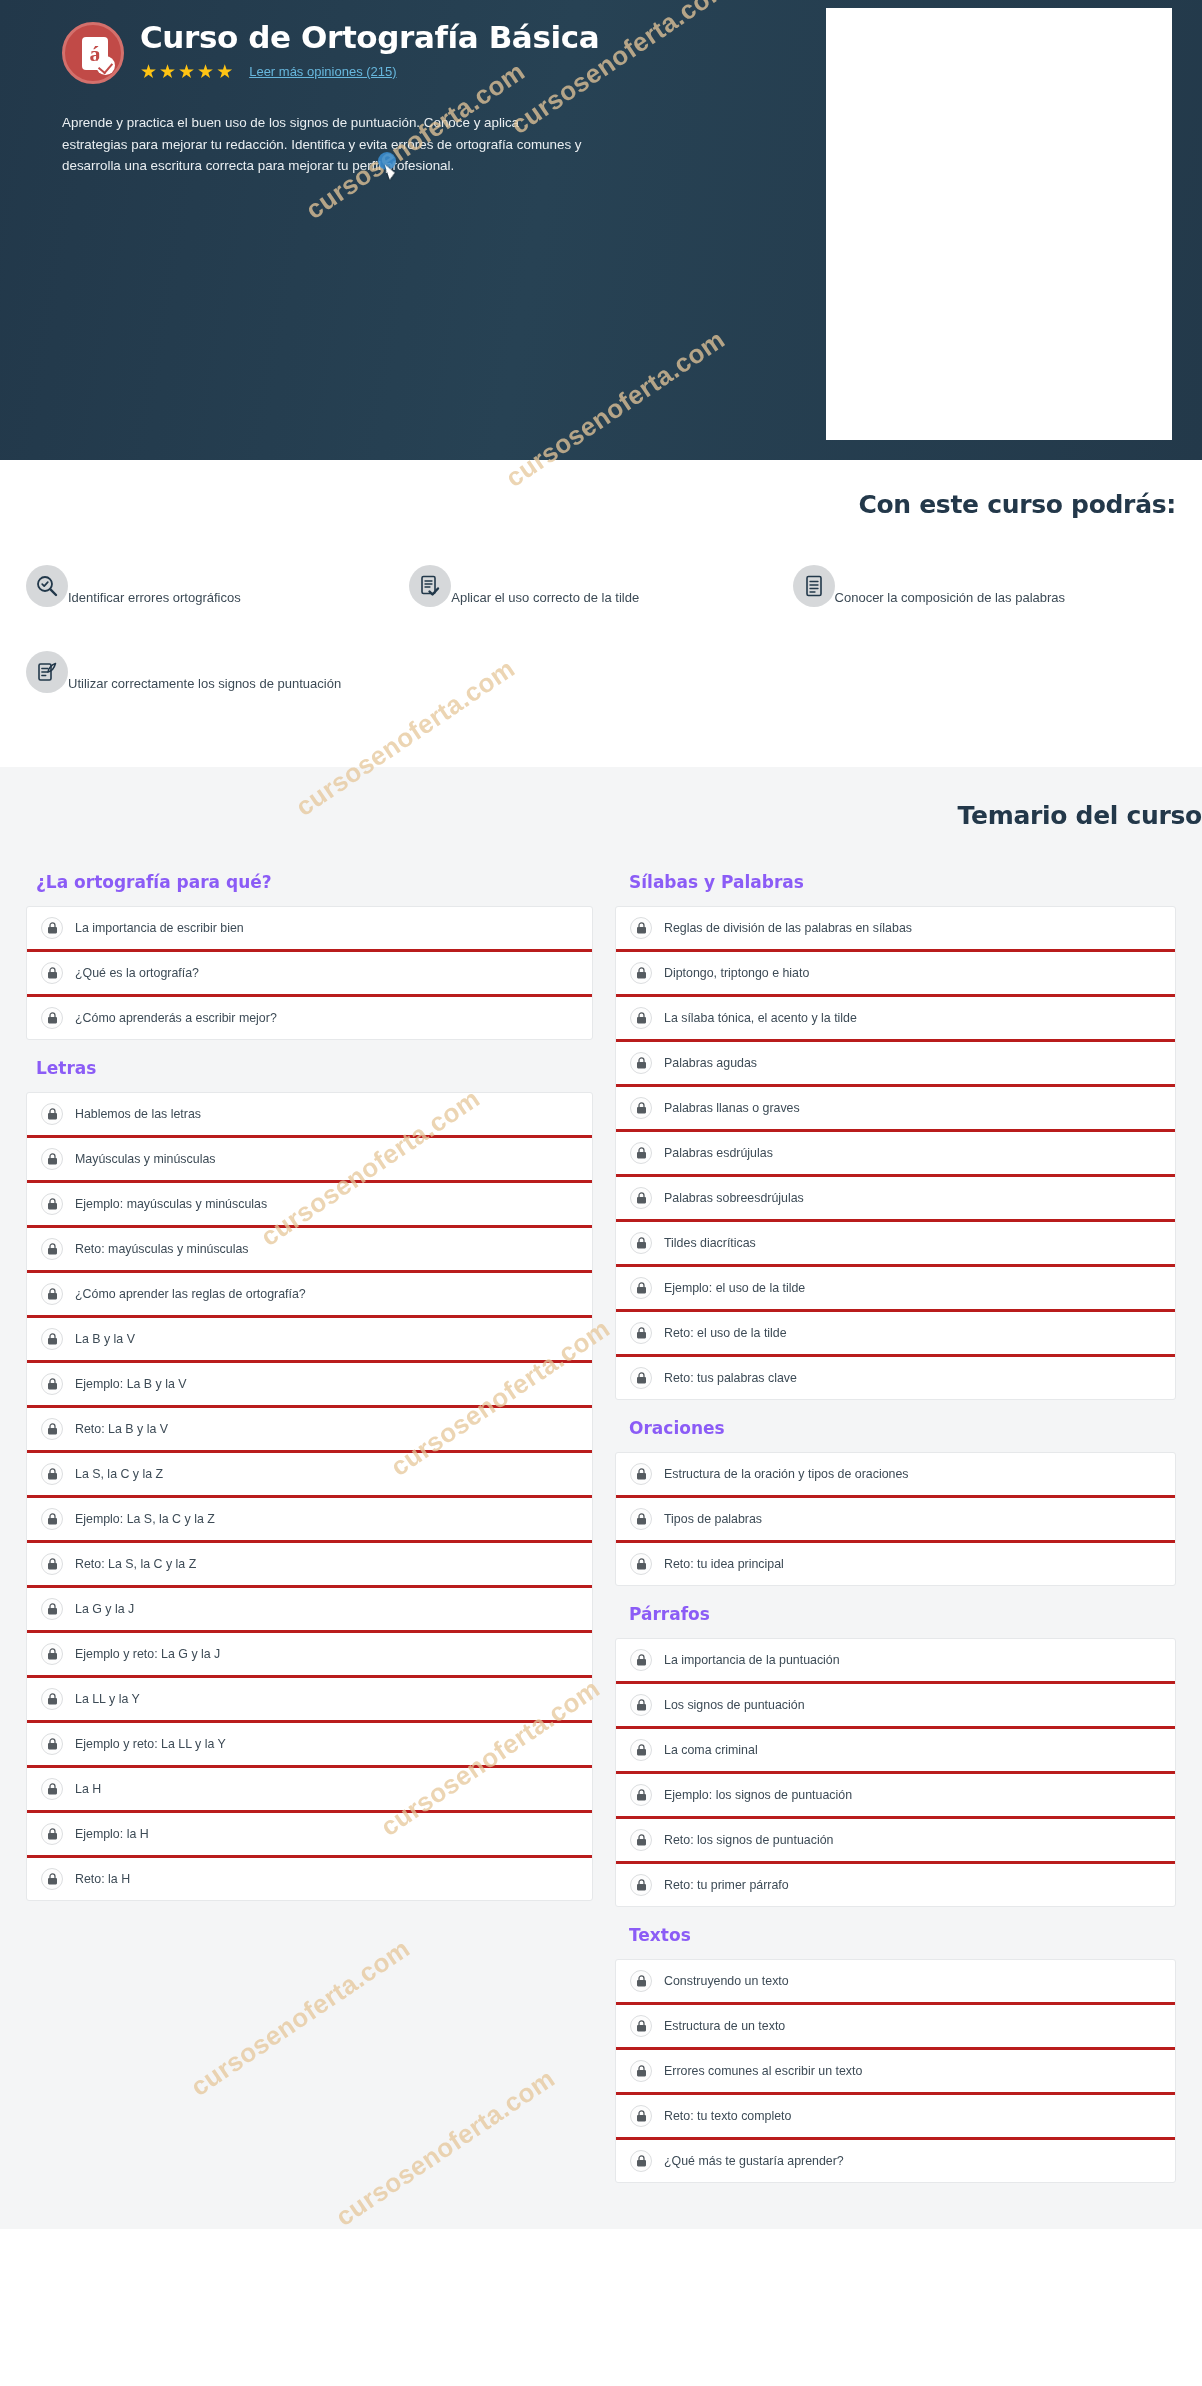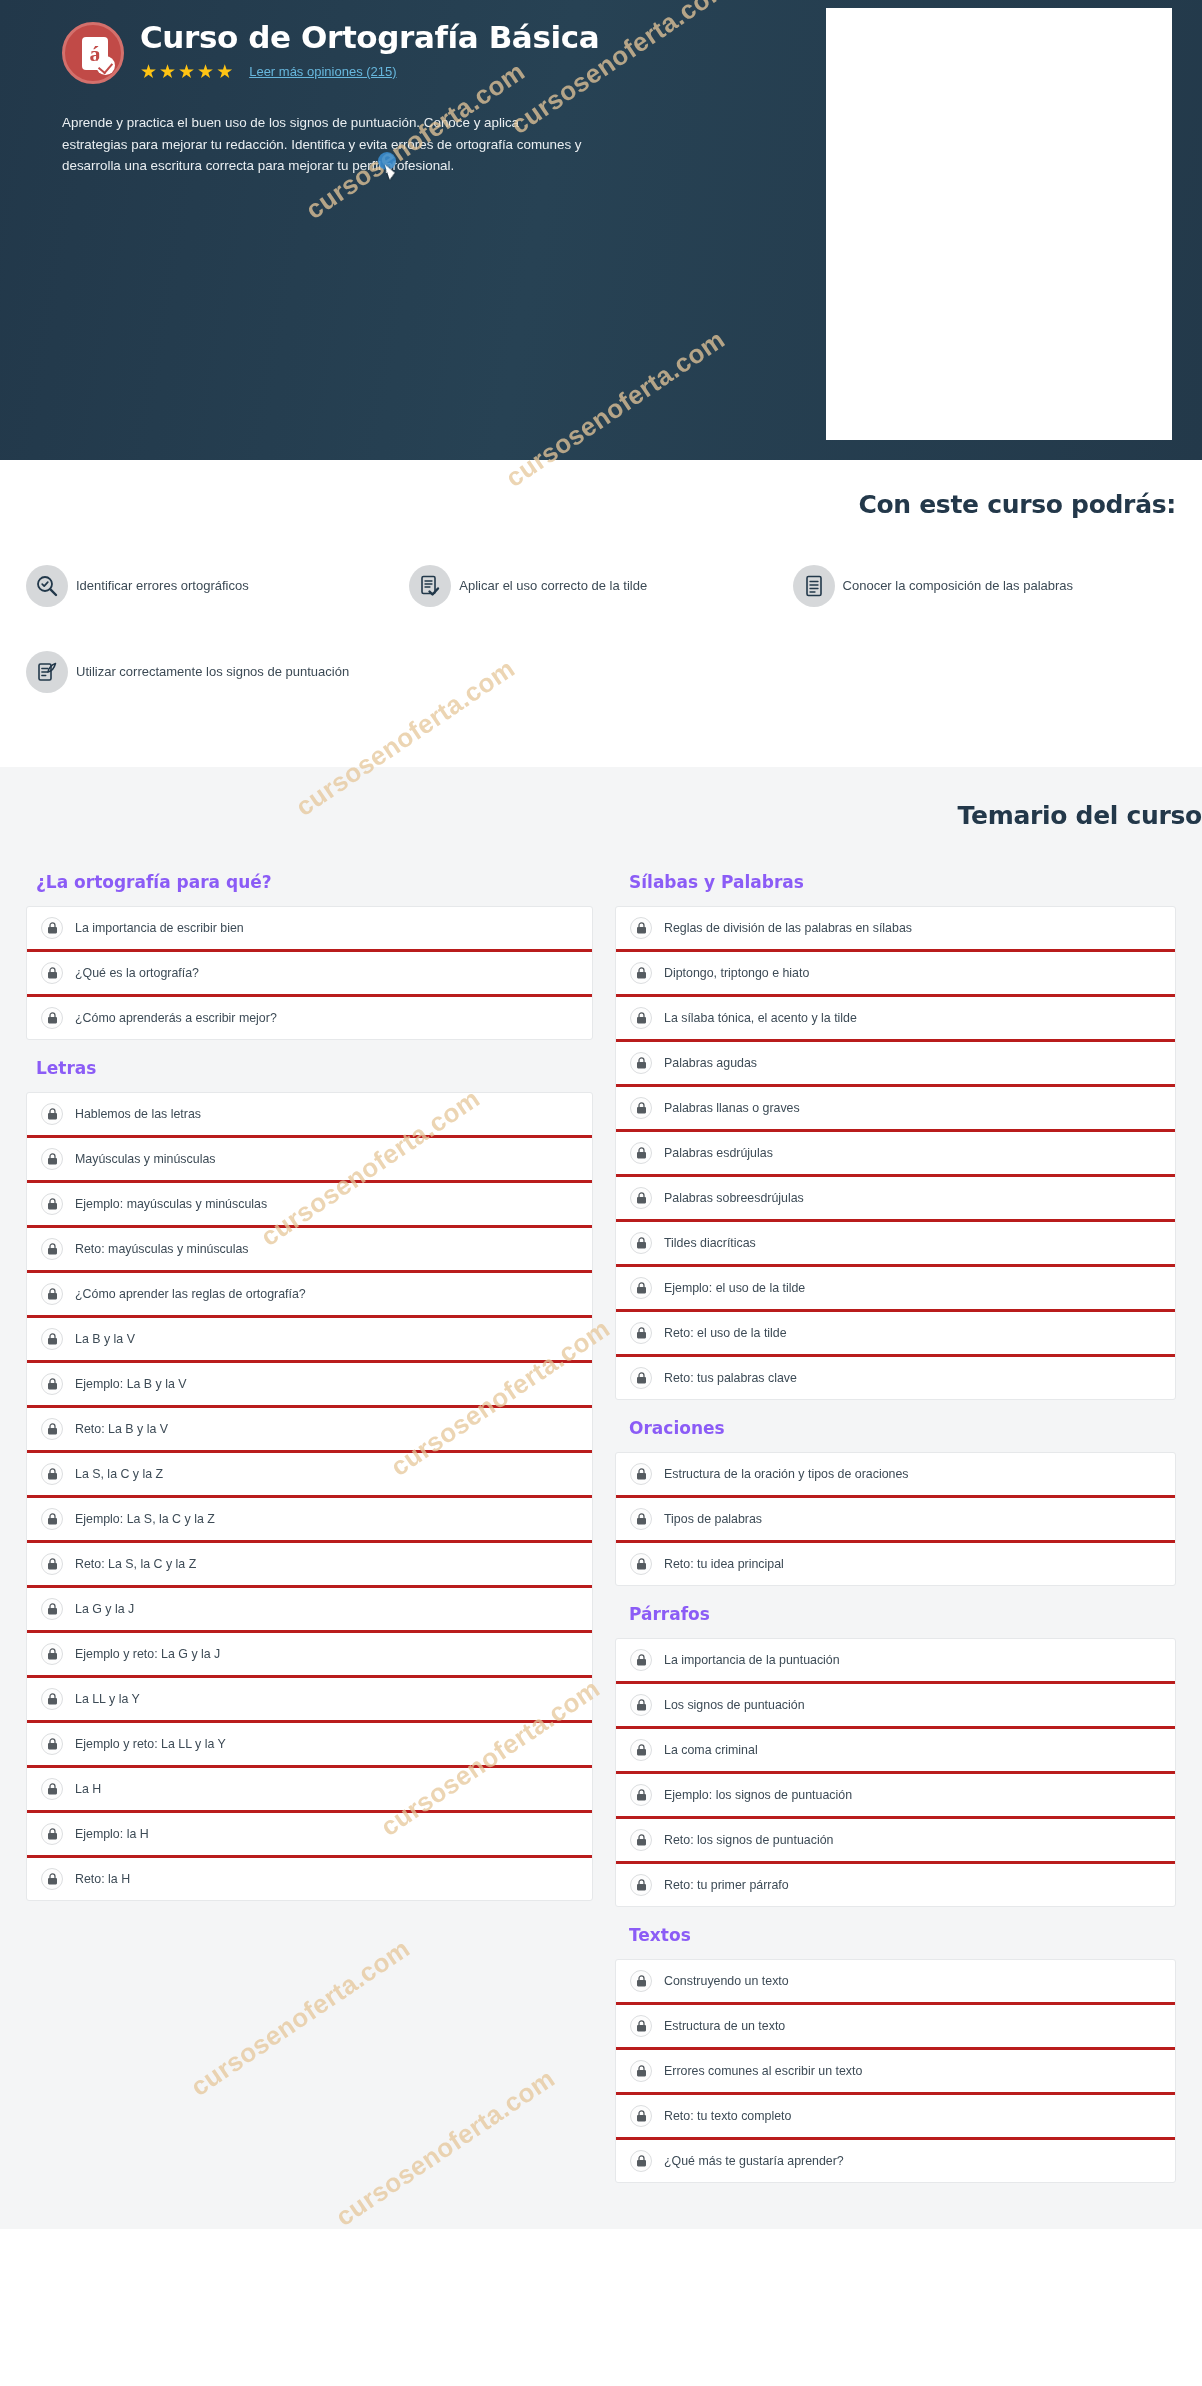--- a/index.html
+++ b/index.html
@@ -154,22 +154,22 @@
     letter-spacing: -.3px;
   }
   .benefit-grid {
     display: flex;
     flex-wrap: wrap;
     margin-top: 36px;
   }
   .benefit {
     width: 33.33%;
     display: flex;
-    align-items: center;
-    gap: 8px;
+    align-items: flex-end;
+    gap: 0;
     padding: 10px 16px 10px 0;
     margin-bottom: 24px;
   }
   .b-ico {
     width: 42px; height: 42px; flex: 0 0 42px;
     border-radius: 50%;
     background: #d6d8da;
     position: relative;
     display: flex; align-items: center; justify-content: center;
   }

